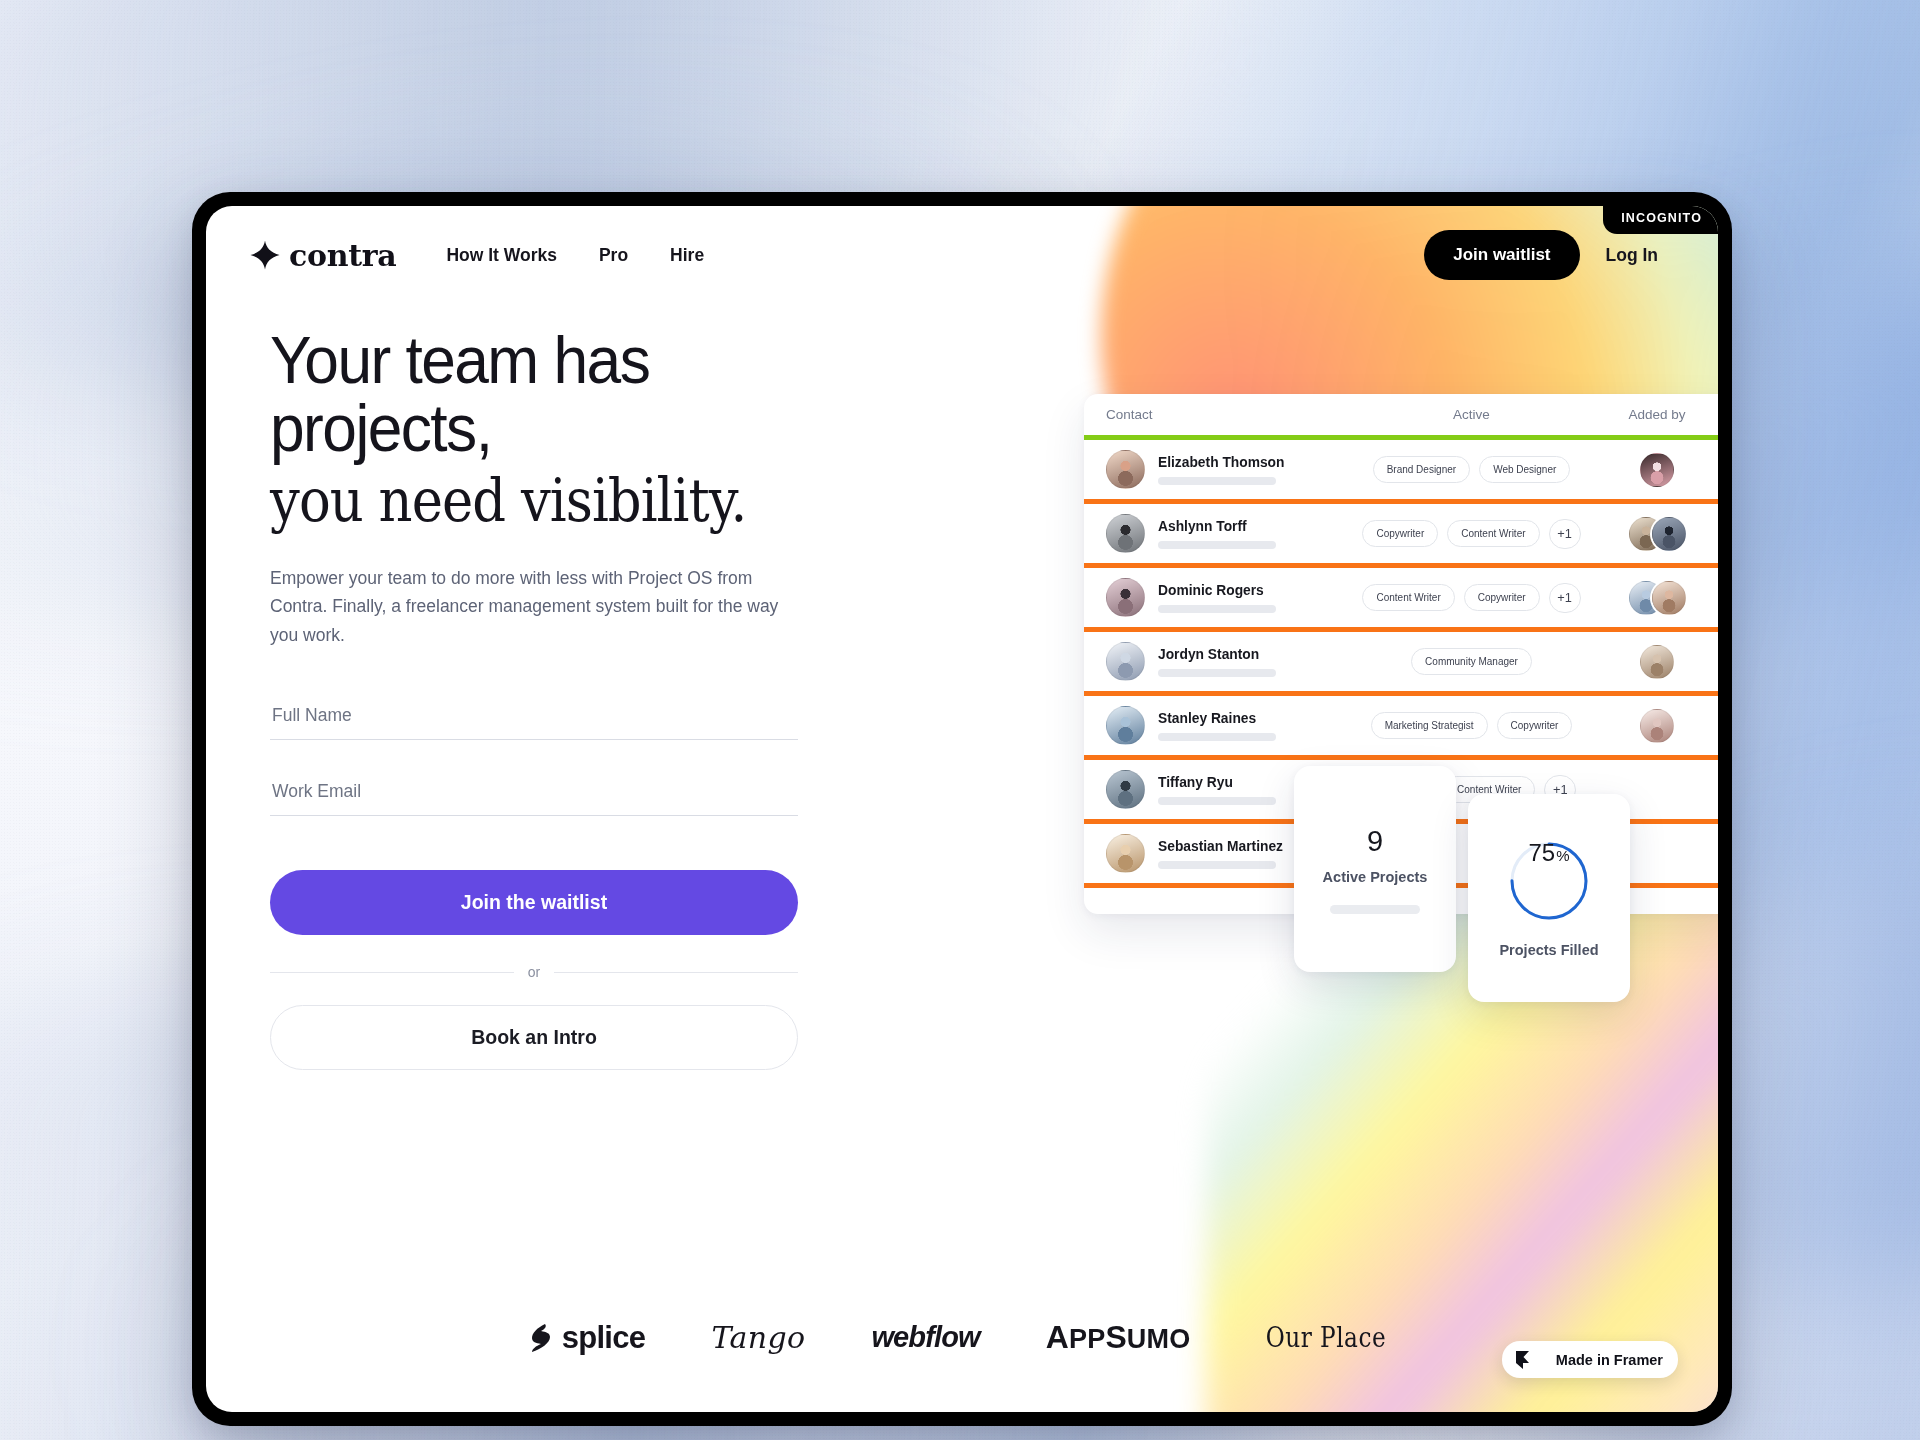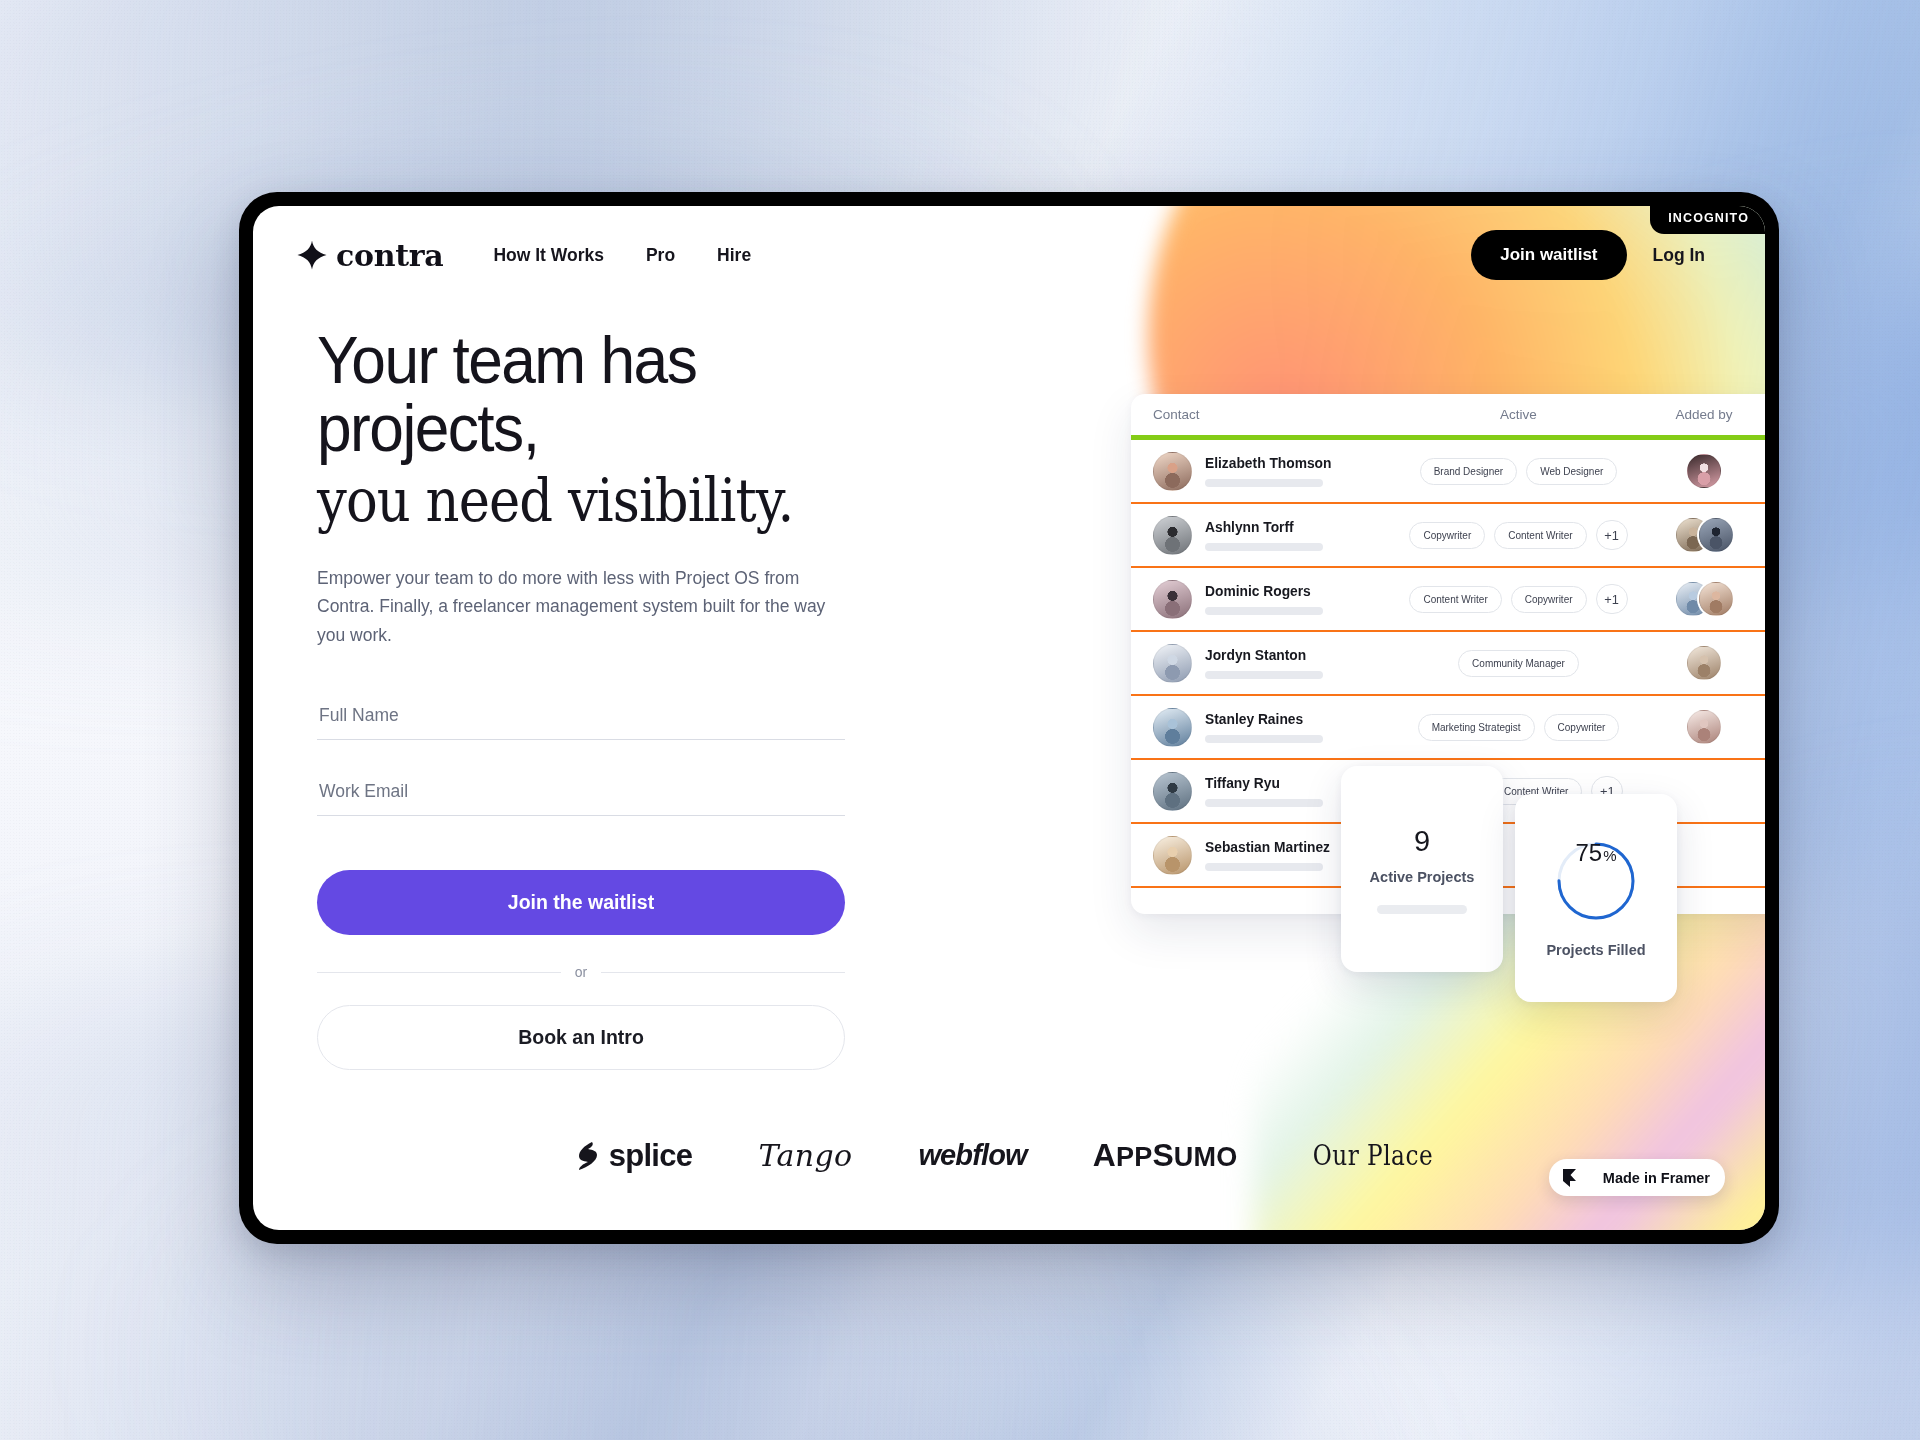--- a/index.html
+++ b/index.html
@@ -68,26 +68,25 @@
       radial-gradient(rgba(120,130,160,.16) .6px, transparent .7px),
       radial-gradient(rgba(120,130,160,.11) .6px, transparent .7px);
     background-size: 3px 3px, 5px 5px;
     background-position: 0 0, 2px 1px;
   }
 
   
   .device {
     position: absolute;
     left: 192px; top: 192px;
-    width: 1540px; height: 1052px;
+    width: 1540px; height: 1234px;
     background: #000;
     border-radius: 38px;
     padding: 14px;
     box-shadow: 0 40px 90px rgba(60,70,100,.28), 0 10px 28px rgba(60,70,100,.18);
-    margin-left: 47px;
   }
   .screen {
     position: relative;
     width: 100%; height: 100%;
     background: #fff;
     border-radius: 26px;
     overflow: hidden;
   }
 
   
@@ -255,21 +254,21 @@
   }
   .th { font-size: 13.5px; color: #747b8d; }
   .th-contact { width: 240px; }
   .th-skills  { flex: 1; text-align: center; }
   .th-added   { width: 120px; text-align: center; }
 
   .trow {
     display: flex; align-items: center;
     height: 64px;
     padding: 0 22px;
-    border-bottom: 2px solid #f97316;
+    border-bottom: 5px solid #f97316;
   }
   .c-contact { width: 240px; display: flex; align-items: center; gap: 13px; }
   .avatar {
     width: 39px; height: 39px; border-radius: 50%;
     flex: 0 0 39px;
     background-size: cover; background-position: center;
     border: 1px solid rgba(0,0,0,.05);
   }
   .c-name { font-size: 13.8px; font-weight: 700; color: #17181f; line-height: 1.25; }
   .c-sub {

